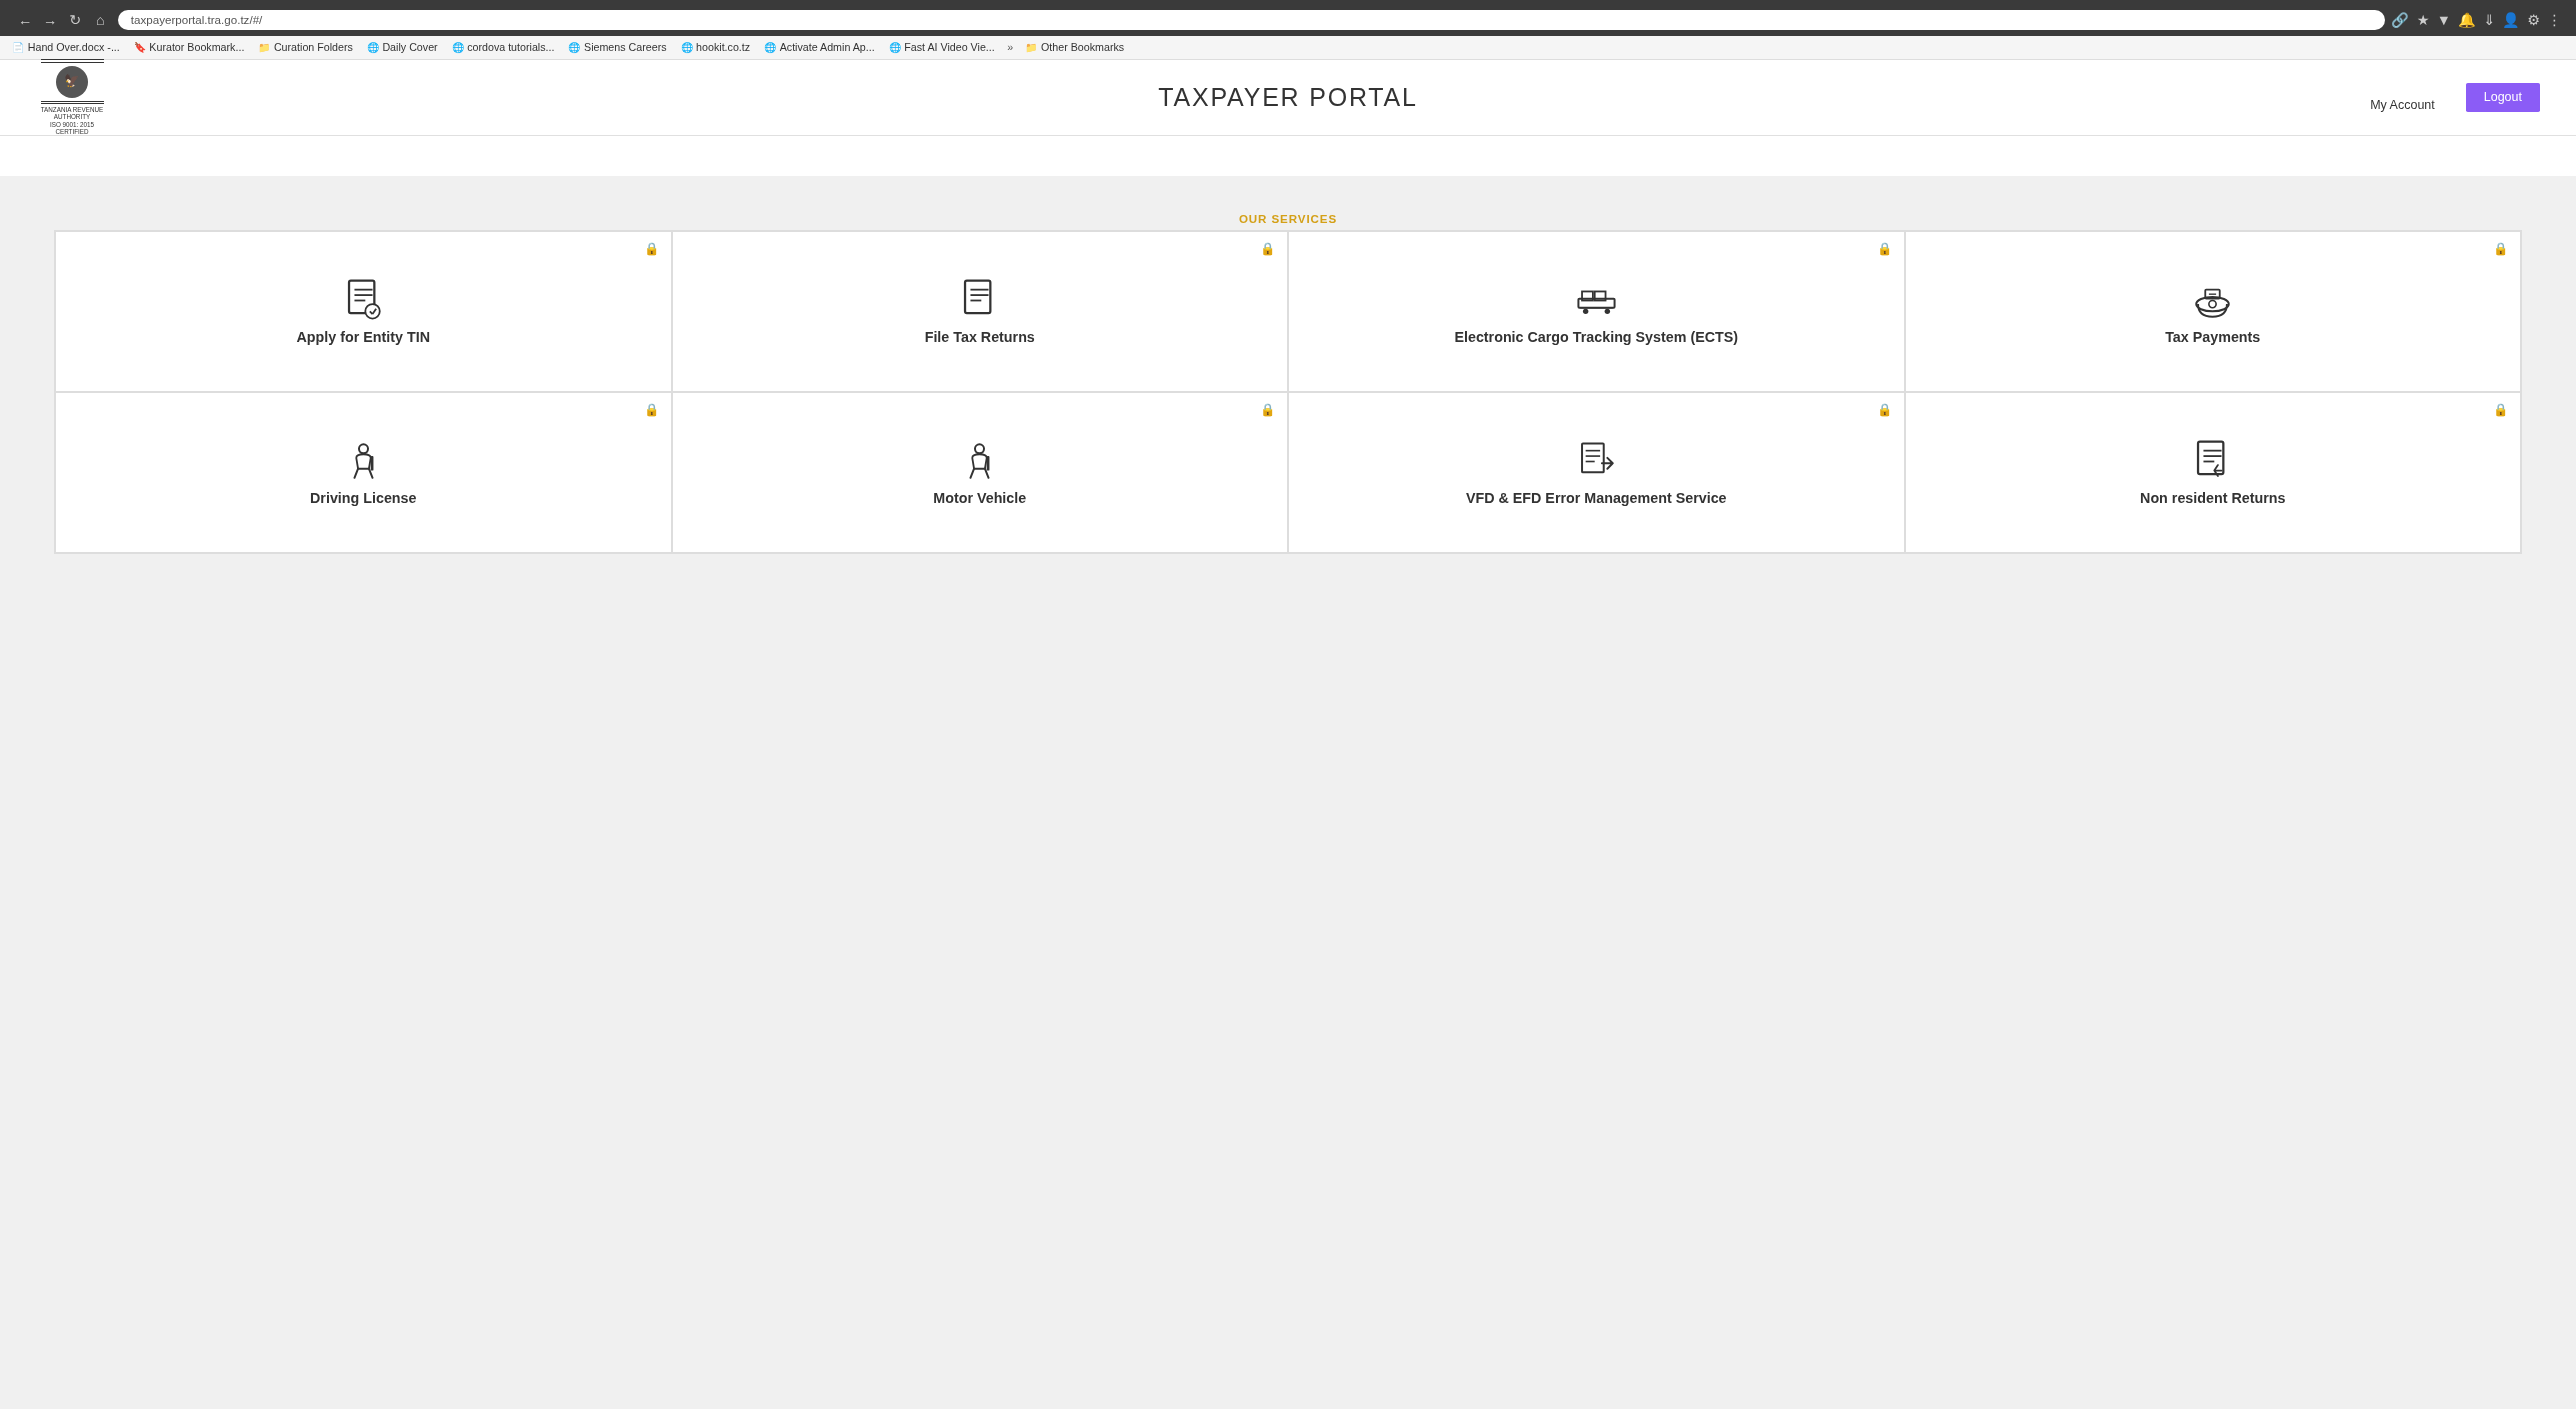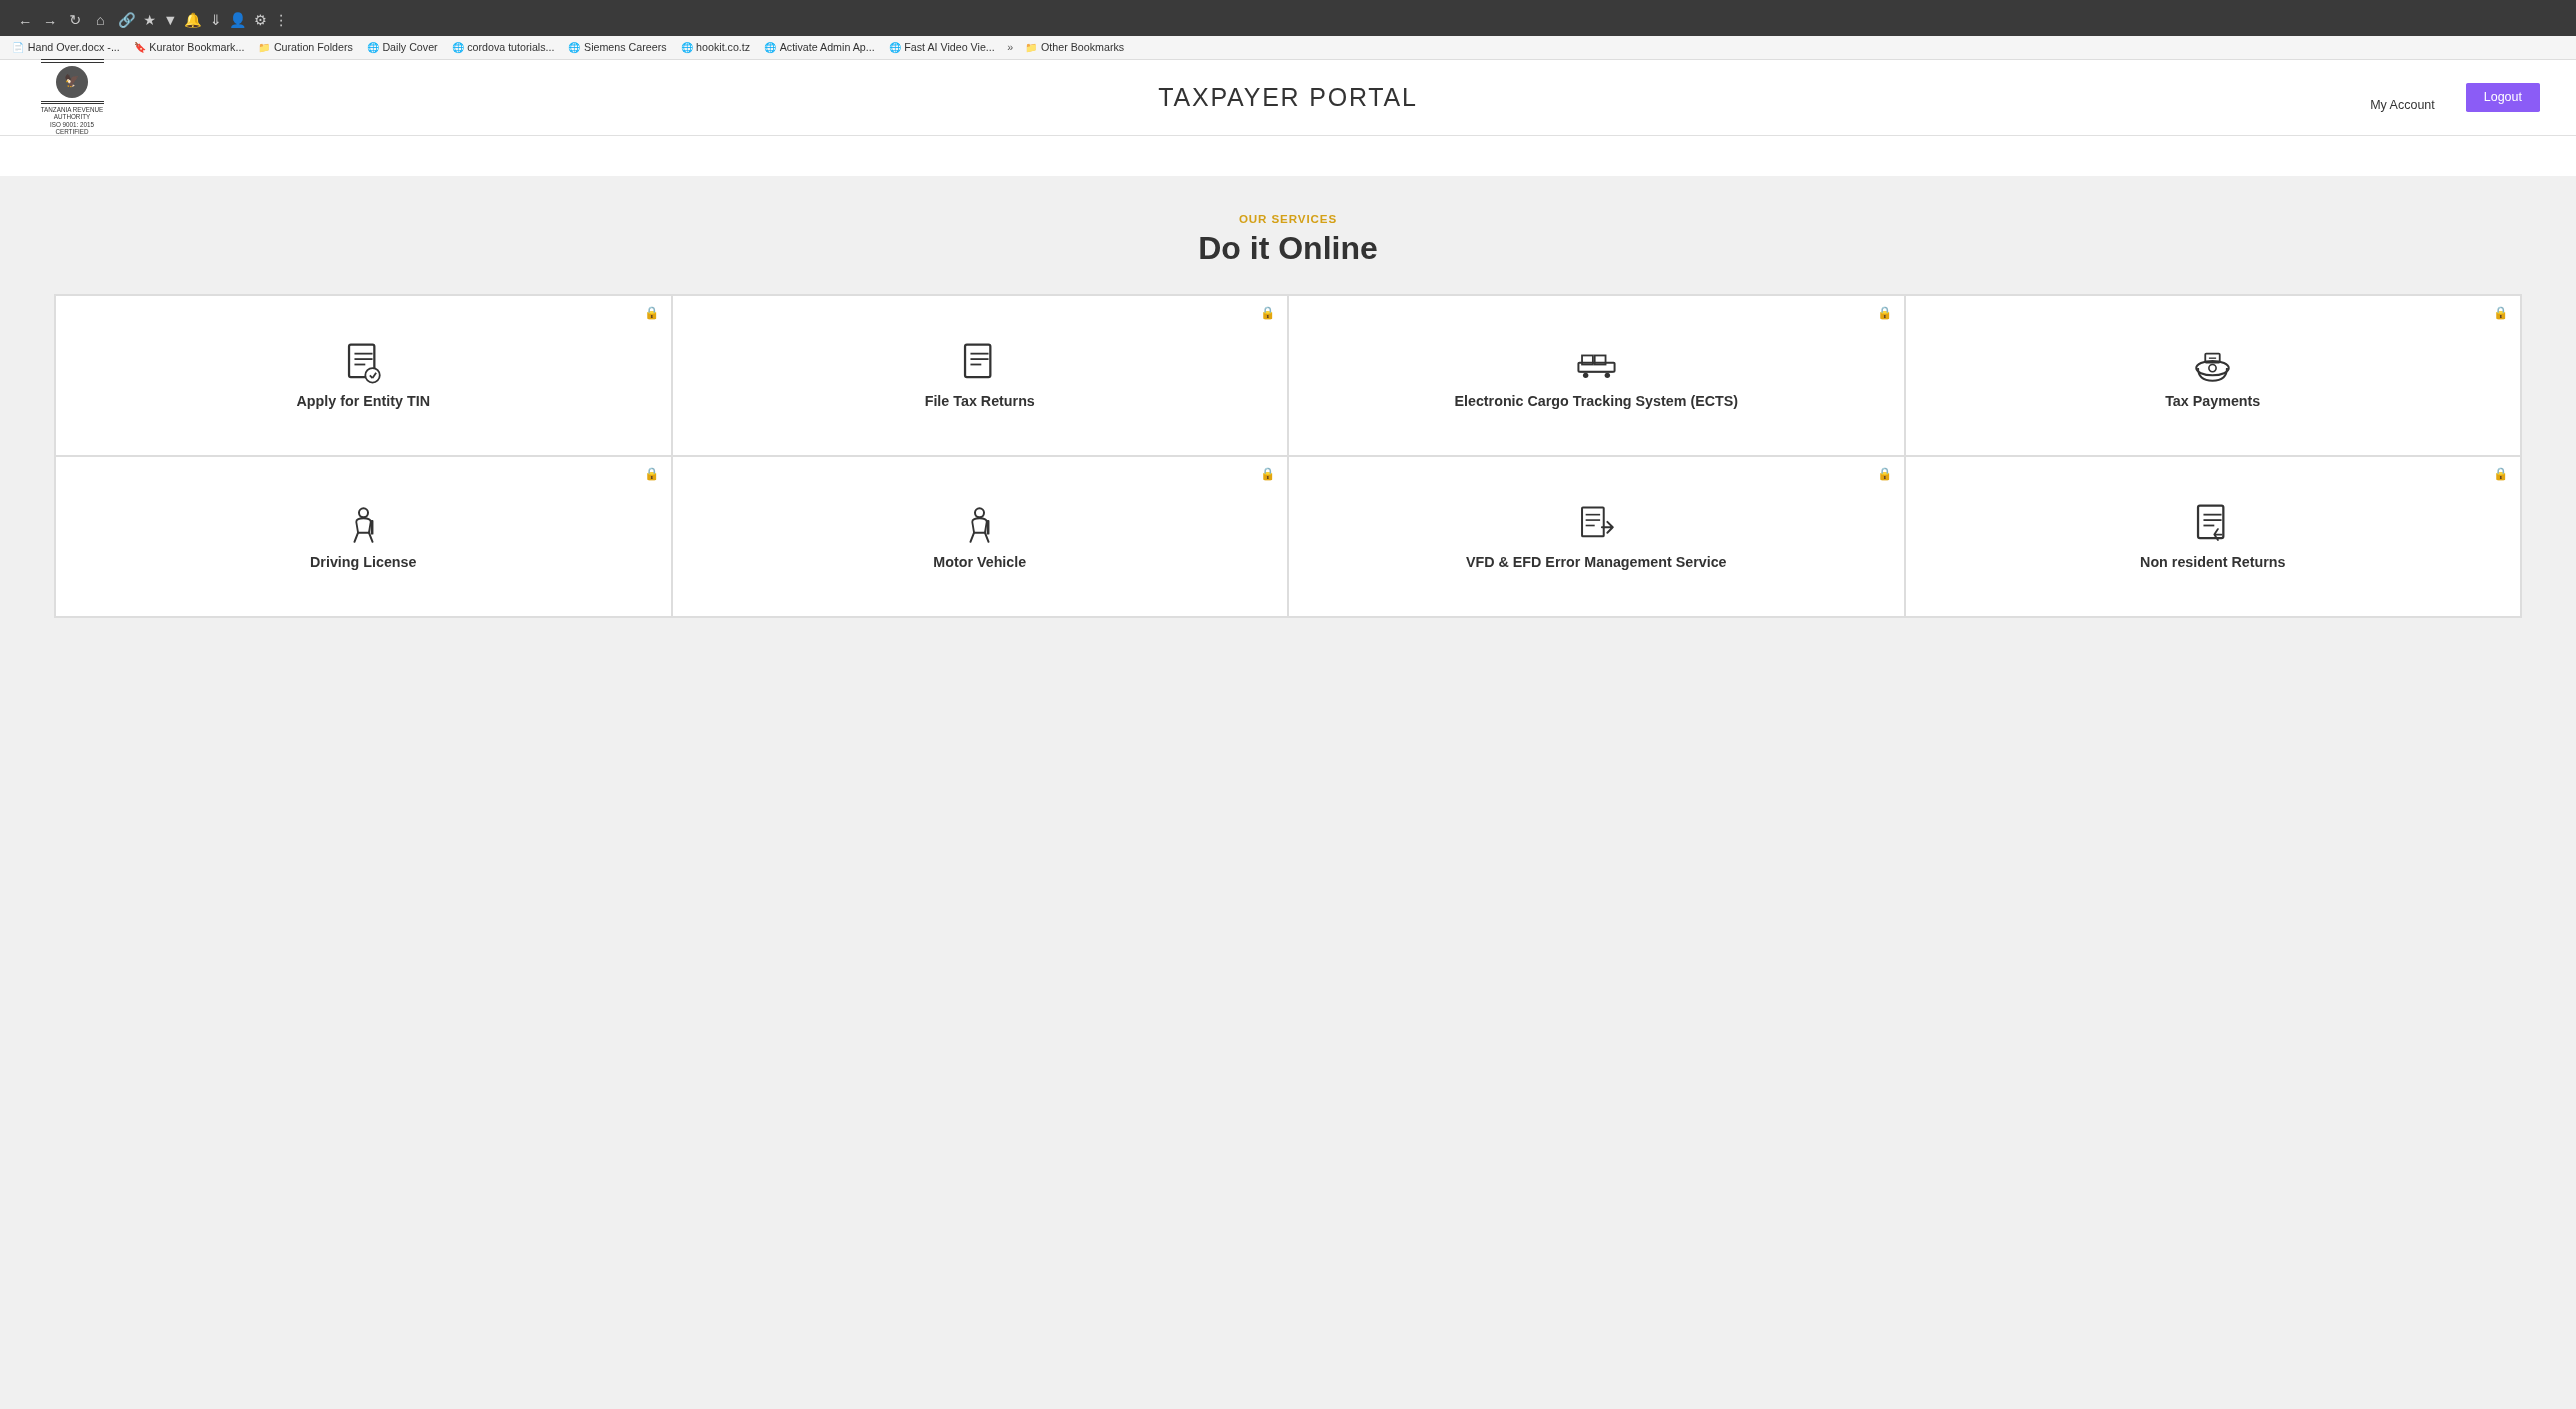--- a/index.html
+++ b/index.html
@@ -135,20 +135,23 @@
 </head>
 <body>
 
 <div class="browser-chrome">
   <div class="browser-toolbar">
     <div class="nav-buttons">
       <button class="nav-btn">←</button>
       <button class="nav-btn">→</button>
       <button class="nav-btn">↻</button>
       <button class="nav-btn">⌂</button>
+    </div>
+    <div class="address-bar">
+      <span>taxpayerportal.tra.go.tz/#/</span>
     </div>
     <div class="browser-icons">
       <span class="browser-icon">🔗</span>
       <span class="browser-icon">★</span>
       <span class="browser-icon">▼</span>
       <span class="browser-icon">🔔</span>
       <span class="browser-icon">⇓</span>
       <span class="browser-icon">👤</span>
       <span class="browser-icon">⚙</span>
       <span class="browser-icon">⋮</span>
@@ -219,21 +222,20 @@
     </div>
     <h1 class="site-title">TAXPAYER PORTAL</h1>
     <div class="header-nav">
       <span class="my-account">My Account</span>
       <button class="logout-btn">Logout</button>
     </div>
   </div>
 
   <div class="services-section">
     <div class="services-label">OUR SERVICES</div>
-    <div class="services-title">Do it Online</div>
 
     <div class="services-grid">
 
       <div class="service-card">
         <span class="lock-icon">🔒</span>
         <div class="svc-icon">
           <svg viewBox="0 0 52 52" xmlns="http://www.w3.org/2000/svg">
             <rect x="10" y="4" width="28" height="36" rx="2" ry="2" fill="none" stroke="#333" stroke-width="2.5"></rect>
             <line x1="16" y1="14" x2="36" y2="14" stroke="#333" stroke-width="2"></line>
             <line x1="16" y1="20" x2="36" y2="20" stroke="#333" stroke-width="2"></line>

